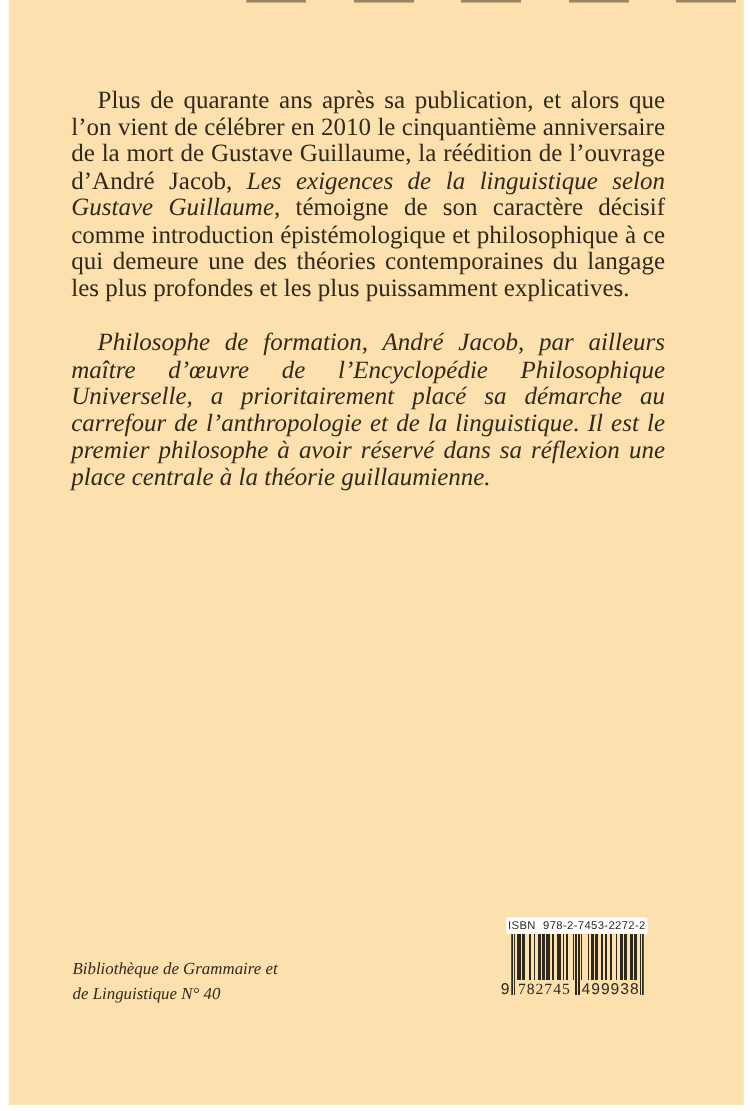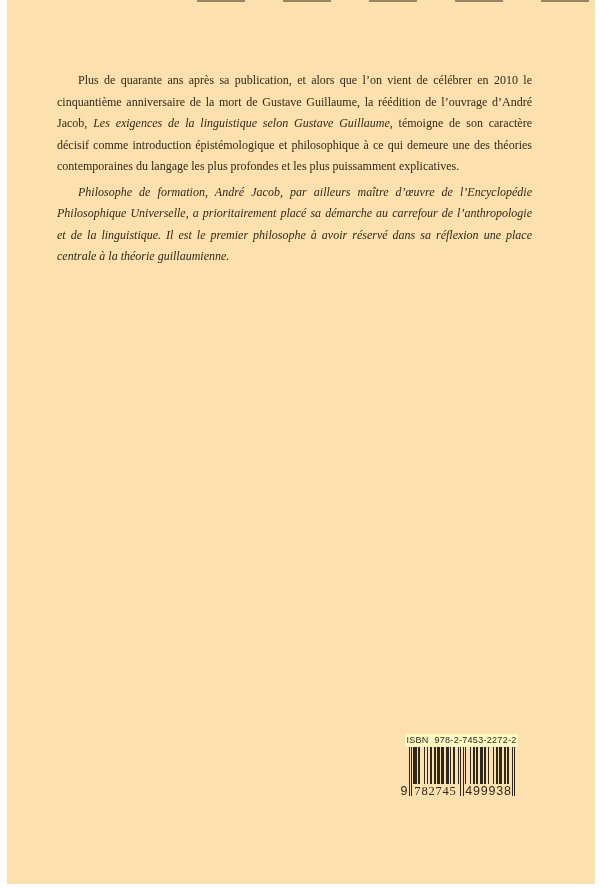--- a/index.html
+++ b/index.html
@@ -13,35 +13,35 @@
     background:var(--cover-bg,#fce0ae);
   }
   .scan-artifact{
     position:absolute;top:0;left:190px;right:0;height:2px;
     background:repeating-linear-gradient(90deg,
       rgba(70,58,40,.55) 0 48px, rgba(70,58,40,0) 48px 86px);
   }
   .blurb{
     position:absolute;left:50px;top:70px;width:475px;
     color:var(--ink,#31281a);
-    font-size:12px;line-height:21.5px;text-align:justify;
+    font-size:20px;line-height:21.5px;text-align:justify;
   }
   .blurb p{margin:0;text-indent:21px;}
-  .blurb p.p2{margin-top:4px;font-style:italic;}
+  .blurb p.p2{margin-top:22px;font-style:italic;}
   .collection{
     position:absolute;left:51px;top:765px;
     color:var(--ink,#31281a);
     font-style:italic;font-size:13.5px;line-height:19.5px;
   }
   .barcode{
     position:absolute;left:392px;top:734px;width:126px;height:68px;
   }
   .isbn-strip{
     position:absolute;left:6px;top:0;width:113px;height:13px;
-    background:#fef9c3;
+    background:#ffffff;
     font-family:"Liberation Sans", sans-serif;
     font-size:9px;line-height:13px;text-align:center;
     letter-spacing:.3px;word-spacing:3px;
     color:var(--bar-ink,#2f281c);
     white-space:nowrap;
   }
   .ean-svg{position:absolute;left:10px;top:13px;}
   .bd{
     position:absolute;top:50px;height:14px;
     font-family:"Liberation Sans", sans-serif;
@@ -58,20 +58,24 @@
 
 <div class="cover">
 
   <div class="scan-artifact"></div>
 
   <div class="blurb">
     <p><span>Plus de quarante ans après sa publication, et alors que l’on vient de célébrer en 2010 le cinquantième anniversaire de la mort de Gustave Guillaume, la réédition de l’ouvrage d’André Jacob, </span><i>Les exigences de la linguistique selon Gustave Guillaume</i><span>, témoigne de son caractère décisif comme introduction épistémologique et philosophique à ce qui demeure une des théories contemporaines du langage les plus profondes et les plus puissamment explicatives.</span></p>
     <p class="p2">Philosophe de formation, André Jacob, par ailleurs maître d’œuvre de l’Encyclopédie Philosophique Universelle, a prioritairement placé sa démarche au carrefour de l’anthropologie et de la linguistique. Il est le premier philosophe à avoir réservé dans sa réflexion une place centrale à la théorie guillaumienne.</p>
   </div>
 
+  <div class="collection">
+    <div>Bibliothèque de Grammaire et</div>
+    <div>de Linguistique N° 40</div>
+  </div>
 
   <div class="barcode">
     <div class="isbn-strip">ISBN 978-2-7453-2272-2</div>
     <svg id="ean" class="ean-svg" width="106" height="49" viewBox="0 0 95 49" preserveAspectRatio="none" shape-rendering="crispEdges">
         <rect x="0" y="0" width="1" height="49" fill="#2f281c"></rect>
         <rect x="2" y="0" width="1" height="49" fill="#2f281c"></rect>
         <rect x="4" y="0" width="1" height="37" fill="#2f281c"></rect>
         <rect x="5" y="0" width="1" height="37" fill="#2f281c"></rect>
         <rect x="6" y="0" width="1" height="37" fill="#2f281c"></rect>
         <rect x="8" y="0" width="1" height="37" fill="#2f281c"></rect>

